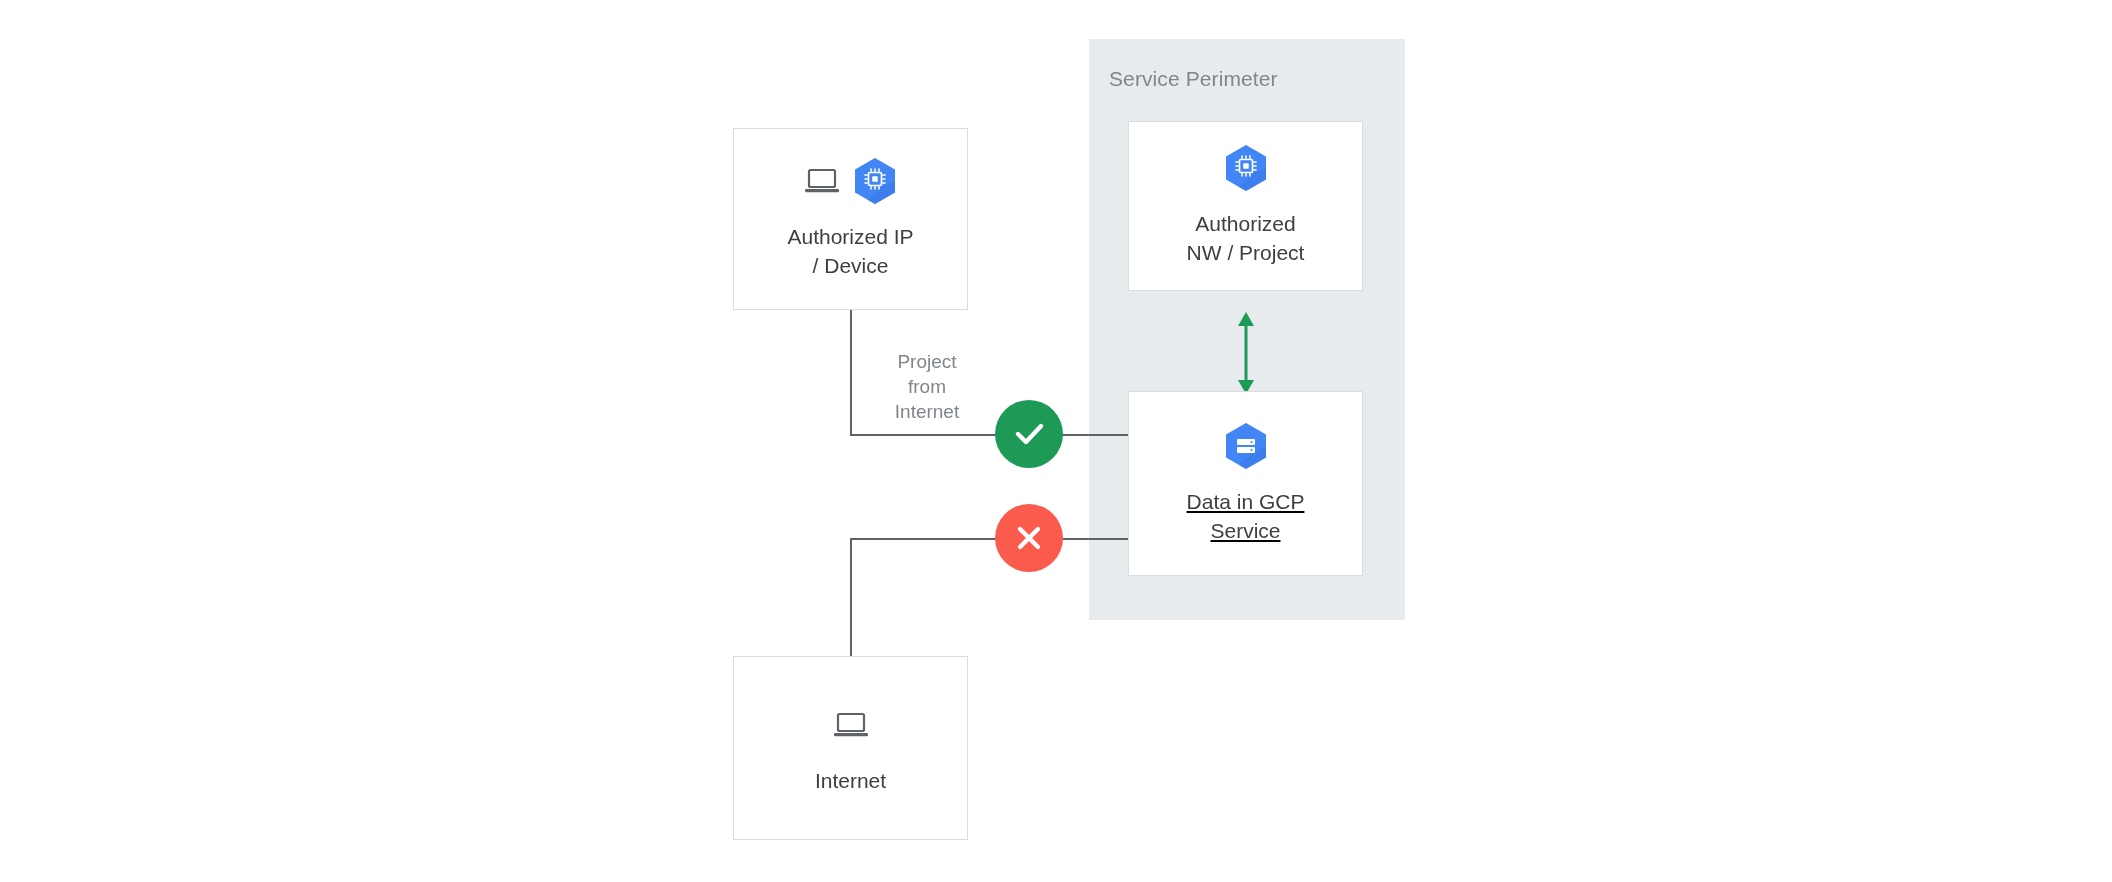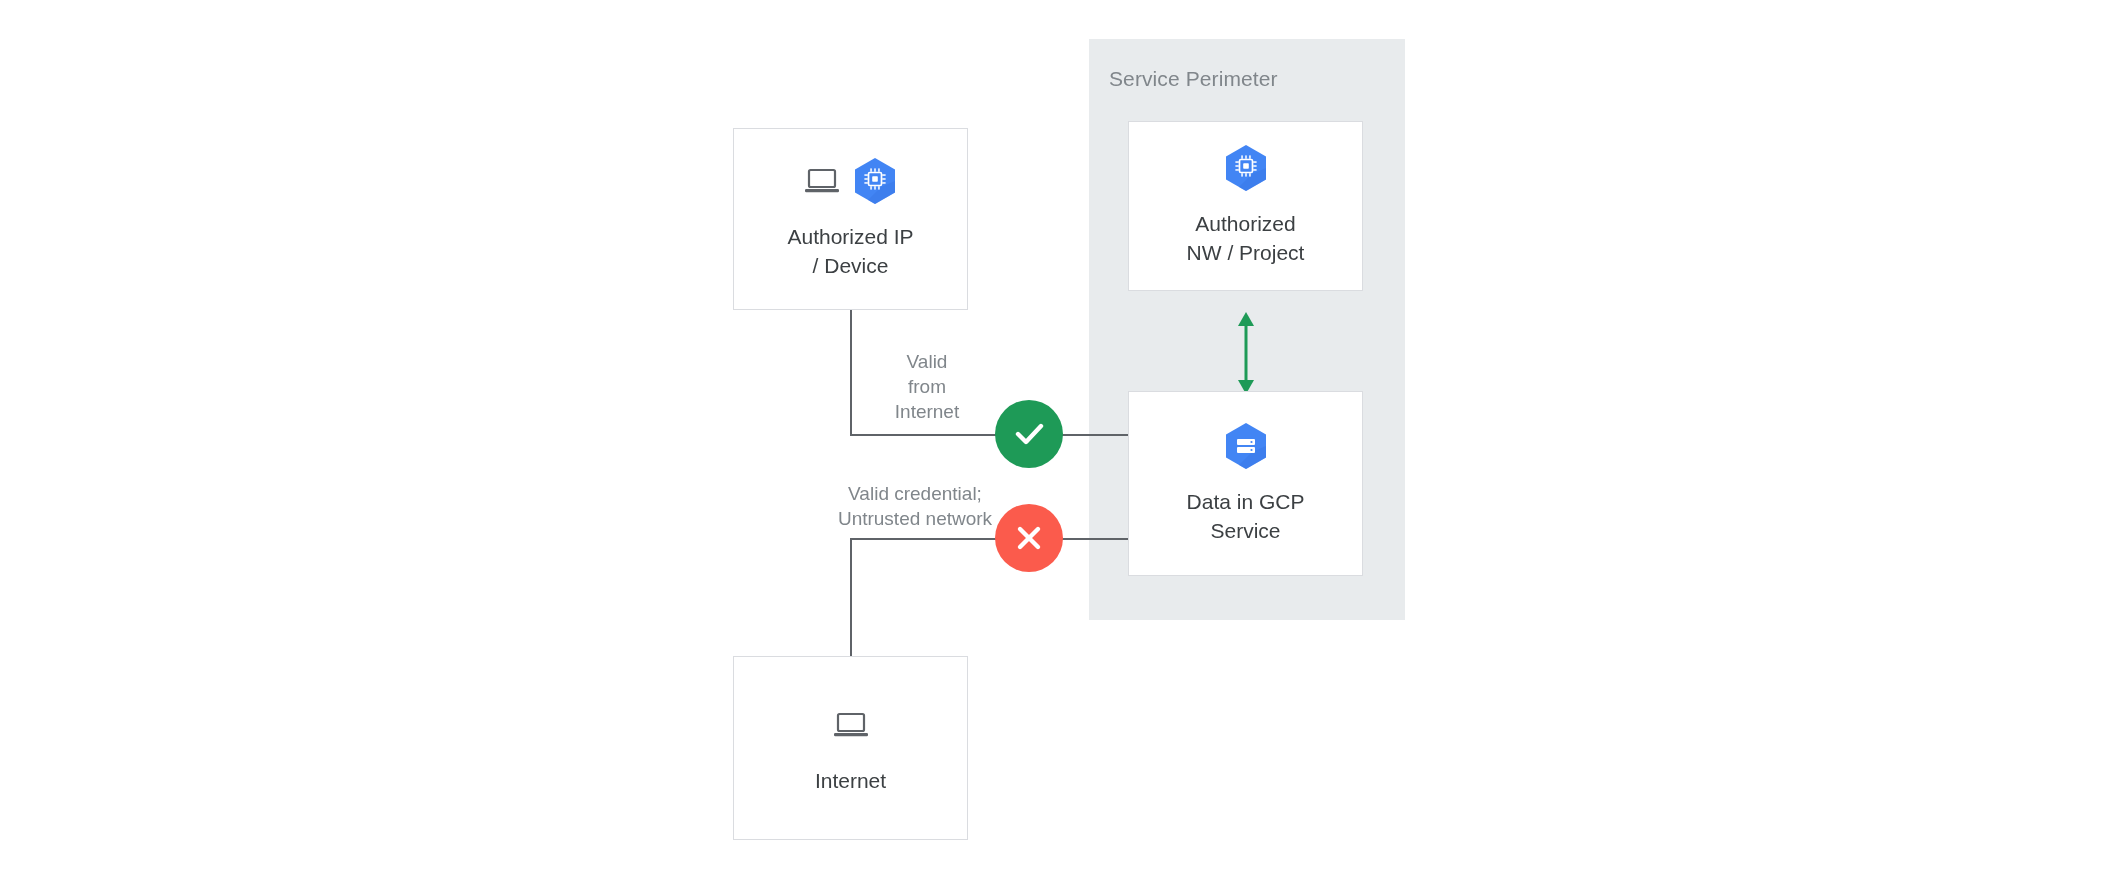--- a/index.html
+++ b/index.html
@@ -60,21 +60,21 @@
   .icon-row {
     display: flex;
     align-items: center;
     justify-content: center;
     gap: 14px;
     height: 46px;
   }
 
   #node-authorized-device { left: 733px; top: 128px;  width: 235px; height: 182px; }
   #node-authorized-nw     { left: 1128px; top: 121px; width: 235px; height: 170px; }
-  #node-data-gcp          { left: 1128px; top: 391px; width: 235px; height: 185px; }
+  #node-data-gcp          { left: 1128px; top: 391px; width: 235px; height: 185px; text-decoration: underline; }
   #node-internet          { left: 733px; top: 656px;  width: 235px; height: 184px; }
 
   
   .line {
     position: absolute;
     background: #5f6368;
   }
   .line.v { width: 2px; }
   .line.h { height: 2px; }
 
@@ -135,25 +135,23 @@
   <div class="perimeter-label">Service Perimeter</div>
 
   <div class="line v" id="line-access-v"></div>
   <div class="line h" id="line-access-h"></div>
   <div class="line h" id="line-access-h2"></div>
 
   <div class="line v" id="line-deny-v"></div>
   <div class="line h" id="line-deny-h"></div>
   <div class="line h" id="line-deny-h2"></div>
 
-  <div class="edge-label" id="label-access">Valid
+  <div class="edge-label" id="label-access">Project
 from
 Internet</div>
-  <div class="edge-label" id="label-deny">Valid credential;
-Untrusted network</div>
 
   <svg id="arrow-bidirectional" viewBox="0 0 36 84">
     <line x1="18" y1="8" x2="18" y2="76" stroke="#1e9a57" stroke-width="3"></line>
     <polygon points="18,1 26,15 10,15" fill="#1e9a57"></polygon>
     <polygon points="18,83 26,69 10,69" fill="#1e9a57"></polygon>
   </svg>
 
   <div class="node" id="node-authorized-device">
     <div class="icon-row">
       <svg class="laptop-icon" width="34" height="28" viewBox="0 0 34 28">

